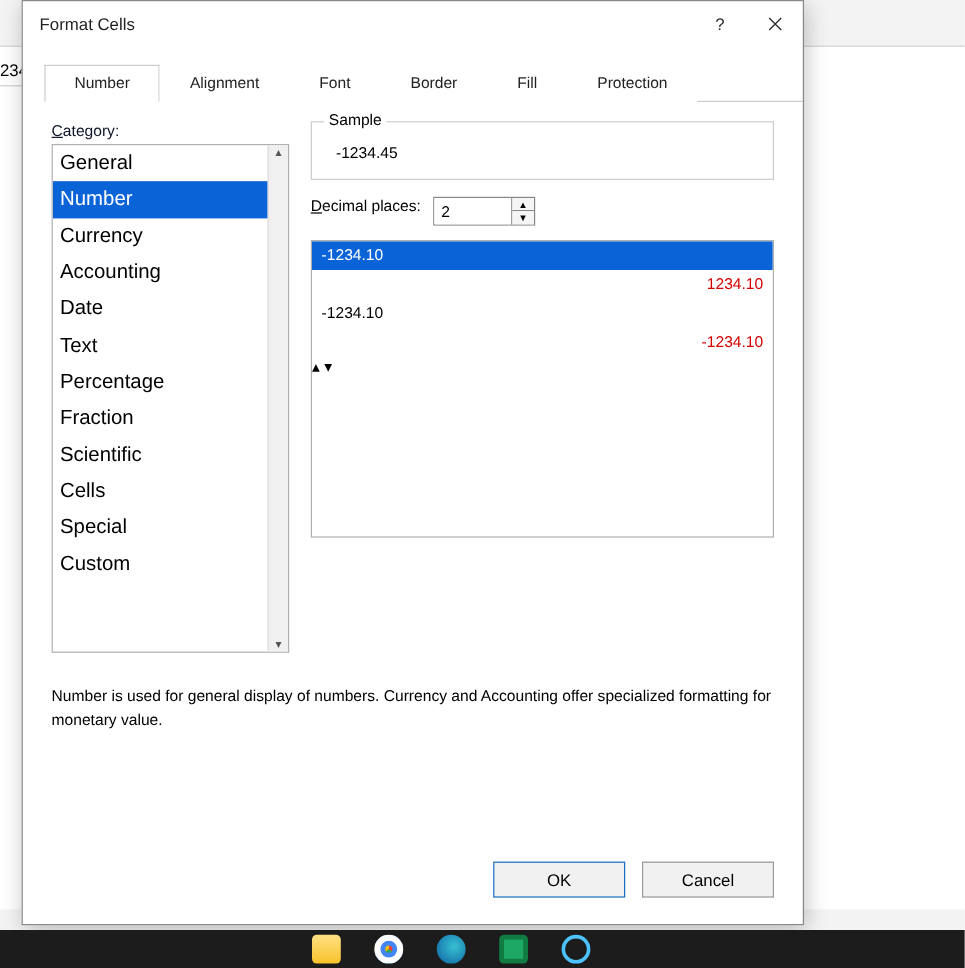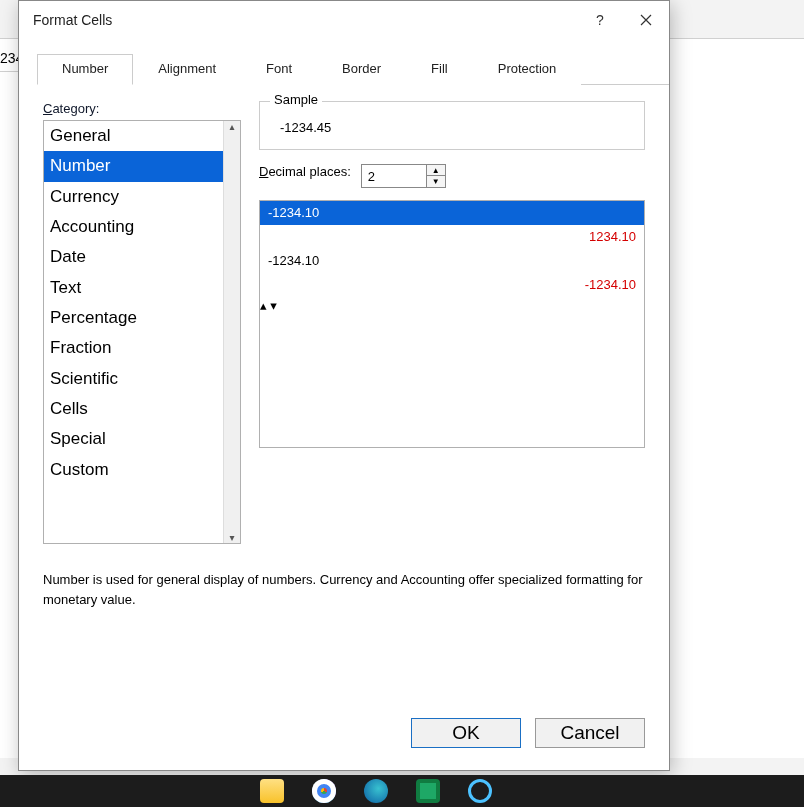--- a/index.html
+++ b/index.html
@@ -177,21 +177,21 @@
       display: flex;
       justify-content: flex-end;
       gap: 14px;
       padding: 18px 24px 22px 0;
     }
     .btn {
       width: 110px; height: 30px;
       border: 1px solid #999;
       background: #f1f1f1;
       cursor: pointer;
-      font-size: 19px;
+      font-size: 14px;
     }
     .btn.primary { border: 1.5px solid #1a6fc4; }
     .taskbar {
       position: absolute;
       left: 0; bottom: 0;
       width: 804px; height: 32px;
       background: #1c1c1c;
       display: flex;
       align-items: center;
       gap: 28px;

